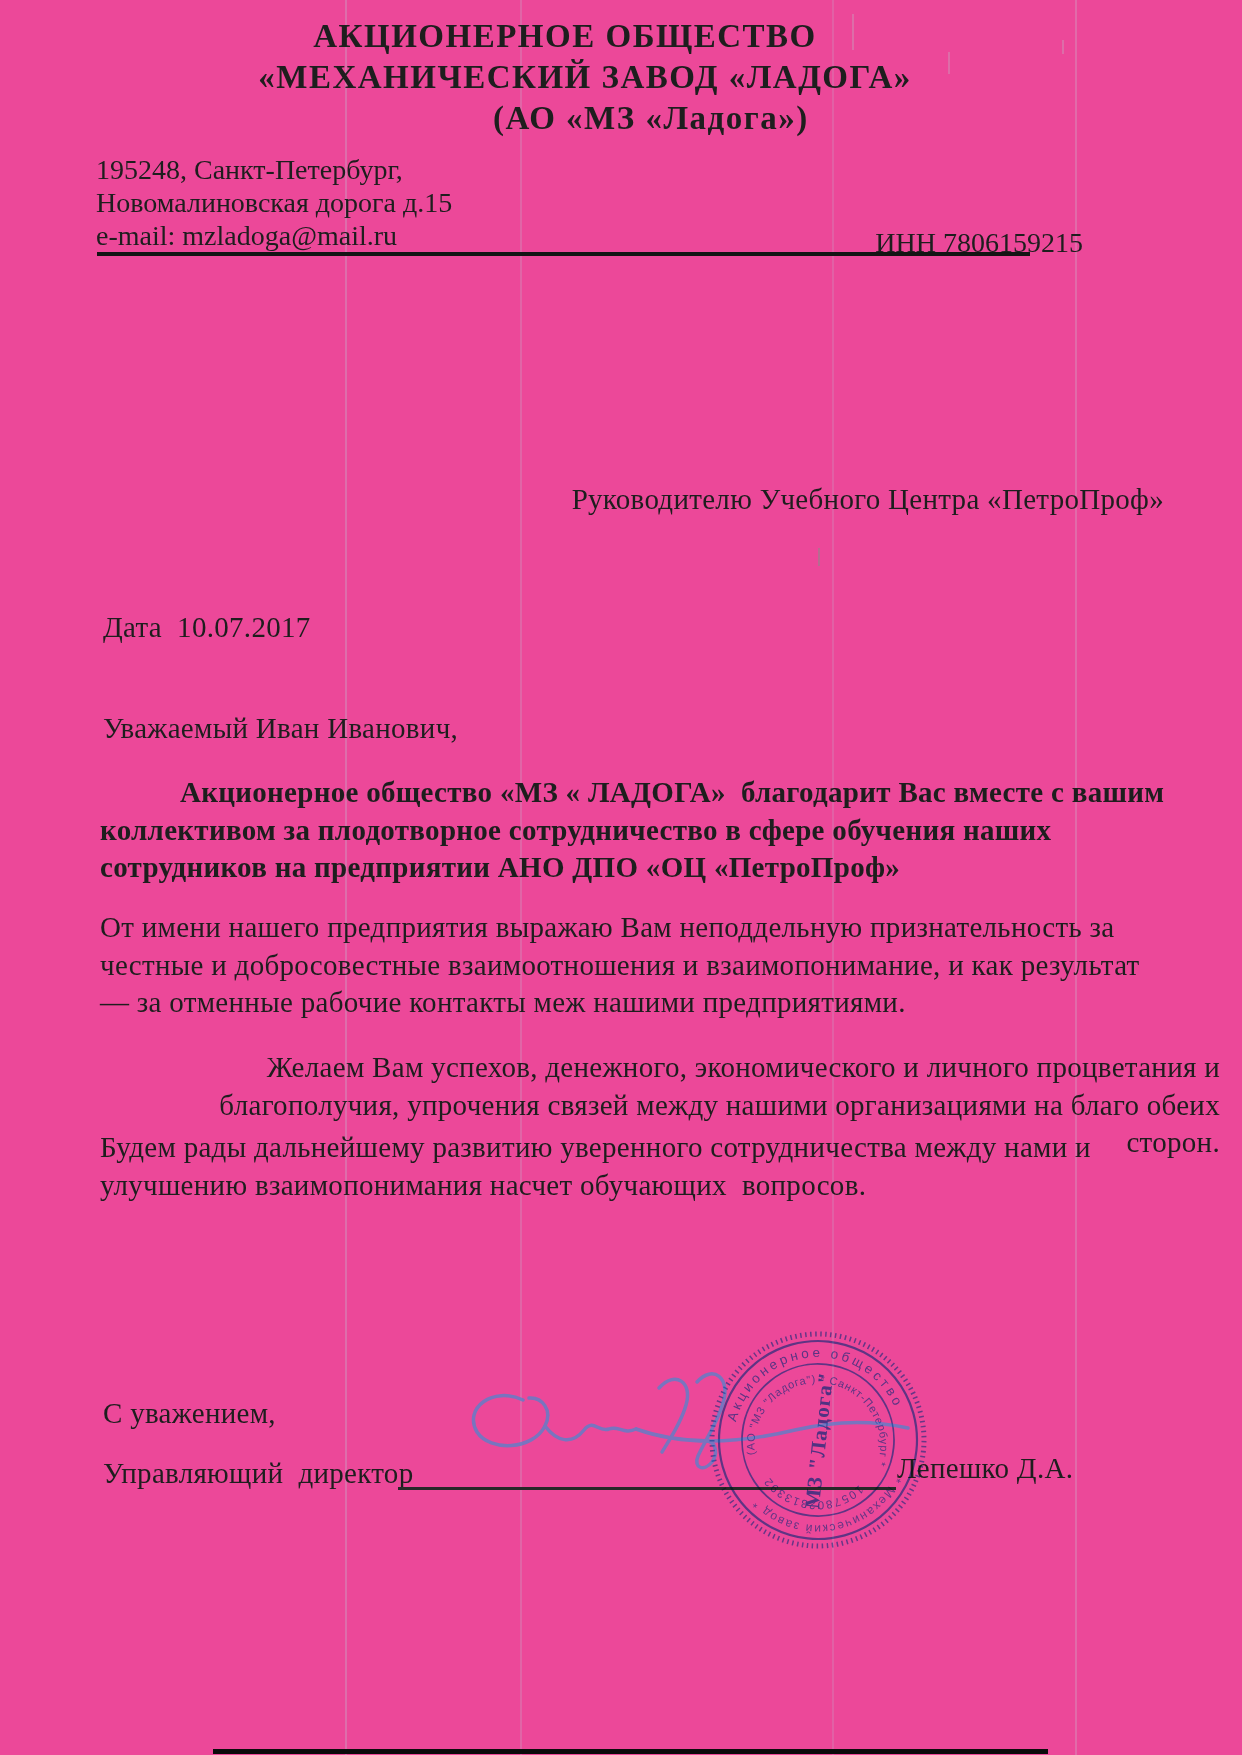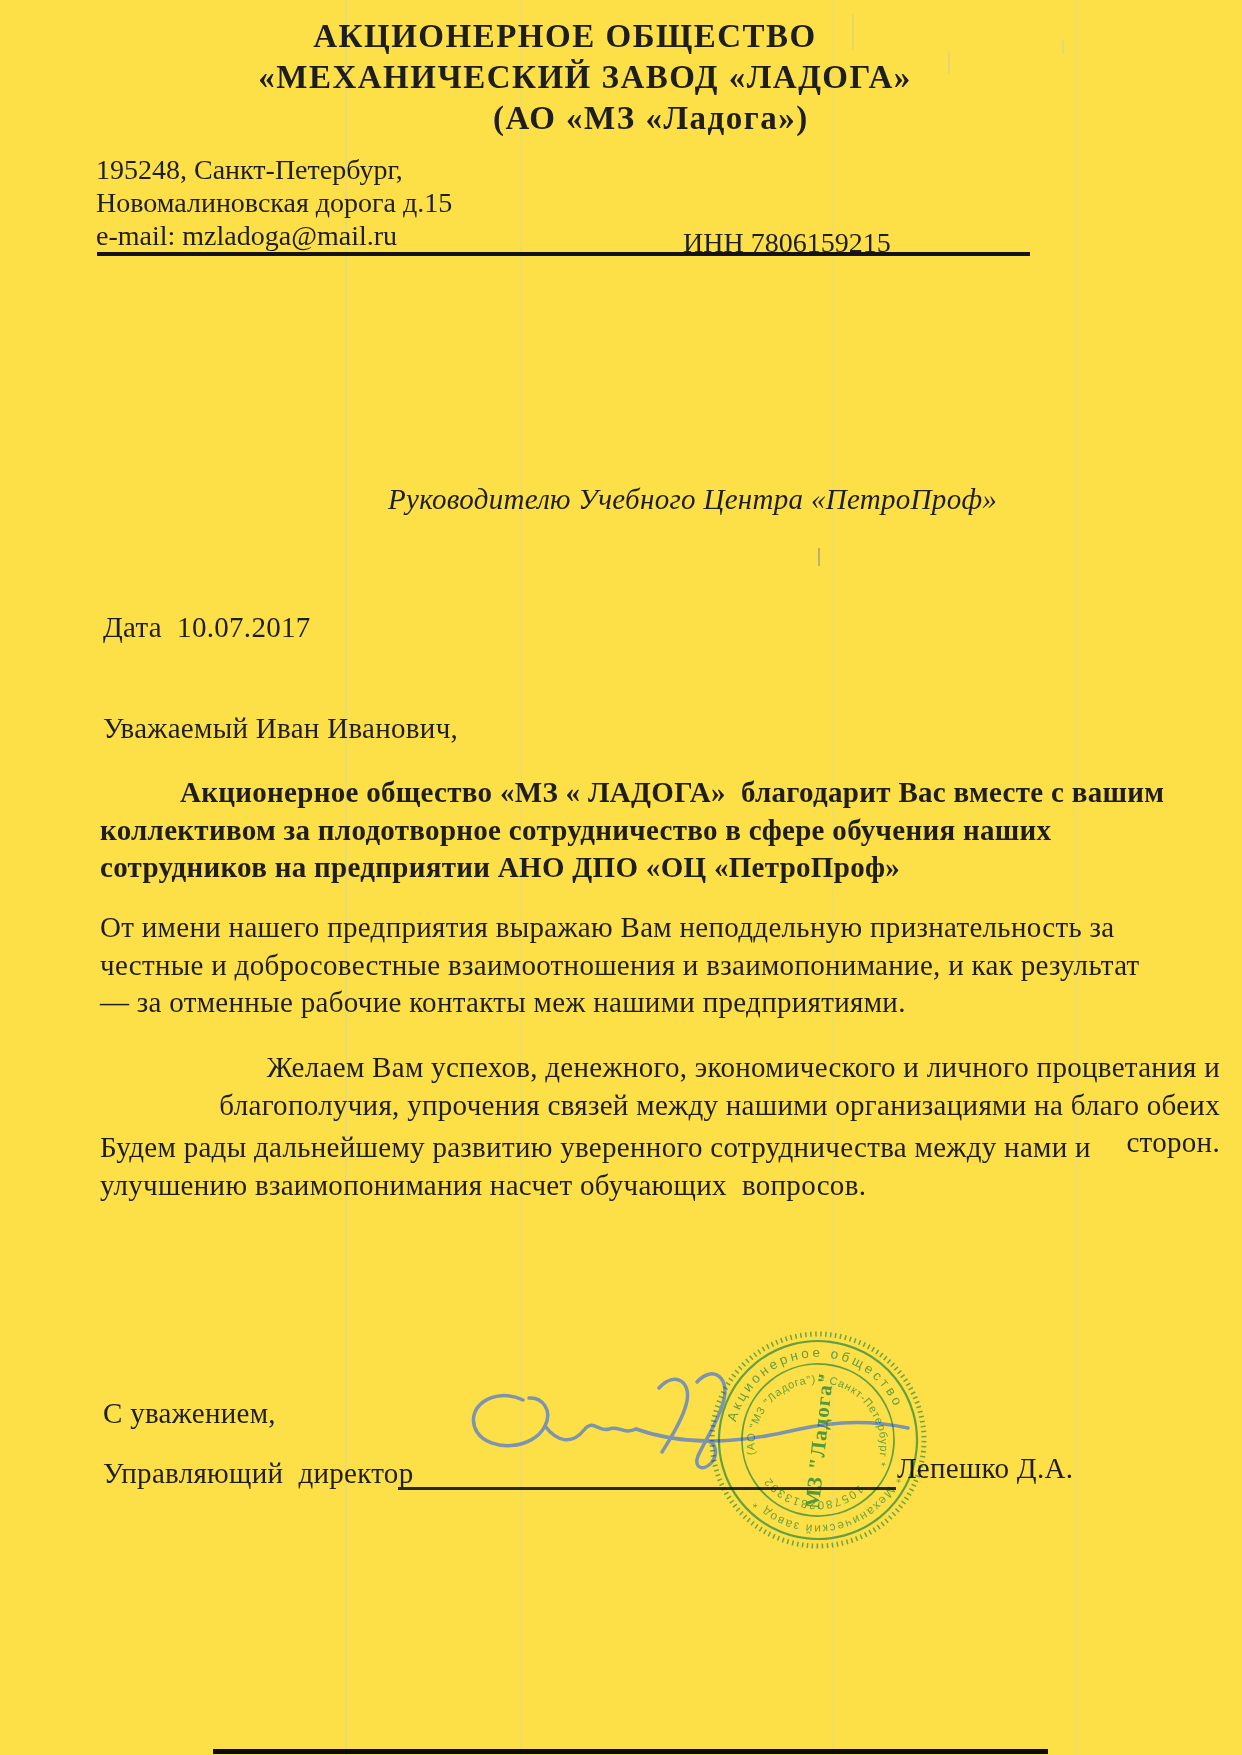--- a/index.html
+++ b/index.html
@@ -1,23 +1,23 @@
 <!DOCTYPE html>
 <html><head>
 <meta charset="utf-8">
 <style>
   html,body{margin:0;padding:0;background:#6f6f6f;}
   .page{
     position:relative;width:1242px;height:1755px;margin:0 auto;
-    background:#fde047;overflow:hidden;
+    background:#ec4899;overflow:hidden;
     font-family:"Liberation Serif","DejaVu Serif",serif;color:#1e1e1e;
   }
   .abs{position:absolute;white-space:pre-wrap;}
   .center{text-align:center;}
-  .right{}
+  .right{text-align:right;}
   .hdr{font-weight:bold;font-size:33px;letter-spacing:1.5px;line-height:41px;}
   .addr{font-size:28px;line-height:33px;}
   .codes{font-size:28px;line-height:38px;}
   .body-text{font-size:29px;line-height:37.5px;letter-spacing:0.3px;}
   .indent{text-indent:80px;font-weight:bold;}
   .rule{position:absolute;background:#141414;}
   .streak{position:absolute;top:0;height:100%;width:2px;pointer-events:none;}
   .speck{position:absolute;background:#b9c2cc;opacity:.3;pointer-events:none;}
   .sig-underline{position:absolute;height:3px;background:#282828;}
   .stamp-svg{position:absolute;mix-blend-mode:multiply;opacity:.88;}
@@ -45,21 +45,21 @@
   <div class="abs addr" style="left:96px;top:153px;">195248, Санкт-Петербург,
 Новомалиновская дорога д.15
 e-mail: mzladoga@mail.ru</div>
 
   <div class="abs codes right" style="left:683px;top:148px;width:400px;">
     <div>ИНН 7806159215</div>
   </div>
 
   <div class="rule" style="left:97px;top:252px;width:933px;height:4px;"></div>
 
-  <div class="abs body-text right" style="left:388px;top:481px;width:740px;font-style:italic;">Руководителю Учебного Центра «ПетроПроф»</div>
+  <div class="abs body-text right" style="left:424px;top:481px;width:740px;">Руководителю Учебного Центра «ПетроПроф»</div>
   <div class="abs" style="left:818px;top:548px;width:2px;height:18px;background:#8a8a8a;opacity:.55;"></div>
 
   <div class="abs body-text" style="left:103px;top:609px;">Дата  10.07.2017</div>
 
   <div class="abs body-text" style="left:103px;top:710px;">Уважаемый Иван Иванович,</div>
 
   <div class="abs body-text indent" style="left:100px;top:774px;width:1120px;">Акционерное общество «МЗ « ЛАДОГА»  благодарит Вас вместе с вашим
 коллективом за плодотворное сотрудничество в сфере обучения наших
 сотрудников на предприятии АНО ДПО «ОЦ «ПетроПроф»</div>
   <div class="abs body-text" style="left:100px;top:909px;width:1120px;">От имени нашего предприятия выражаю Вам неподдельную признательность за

